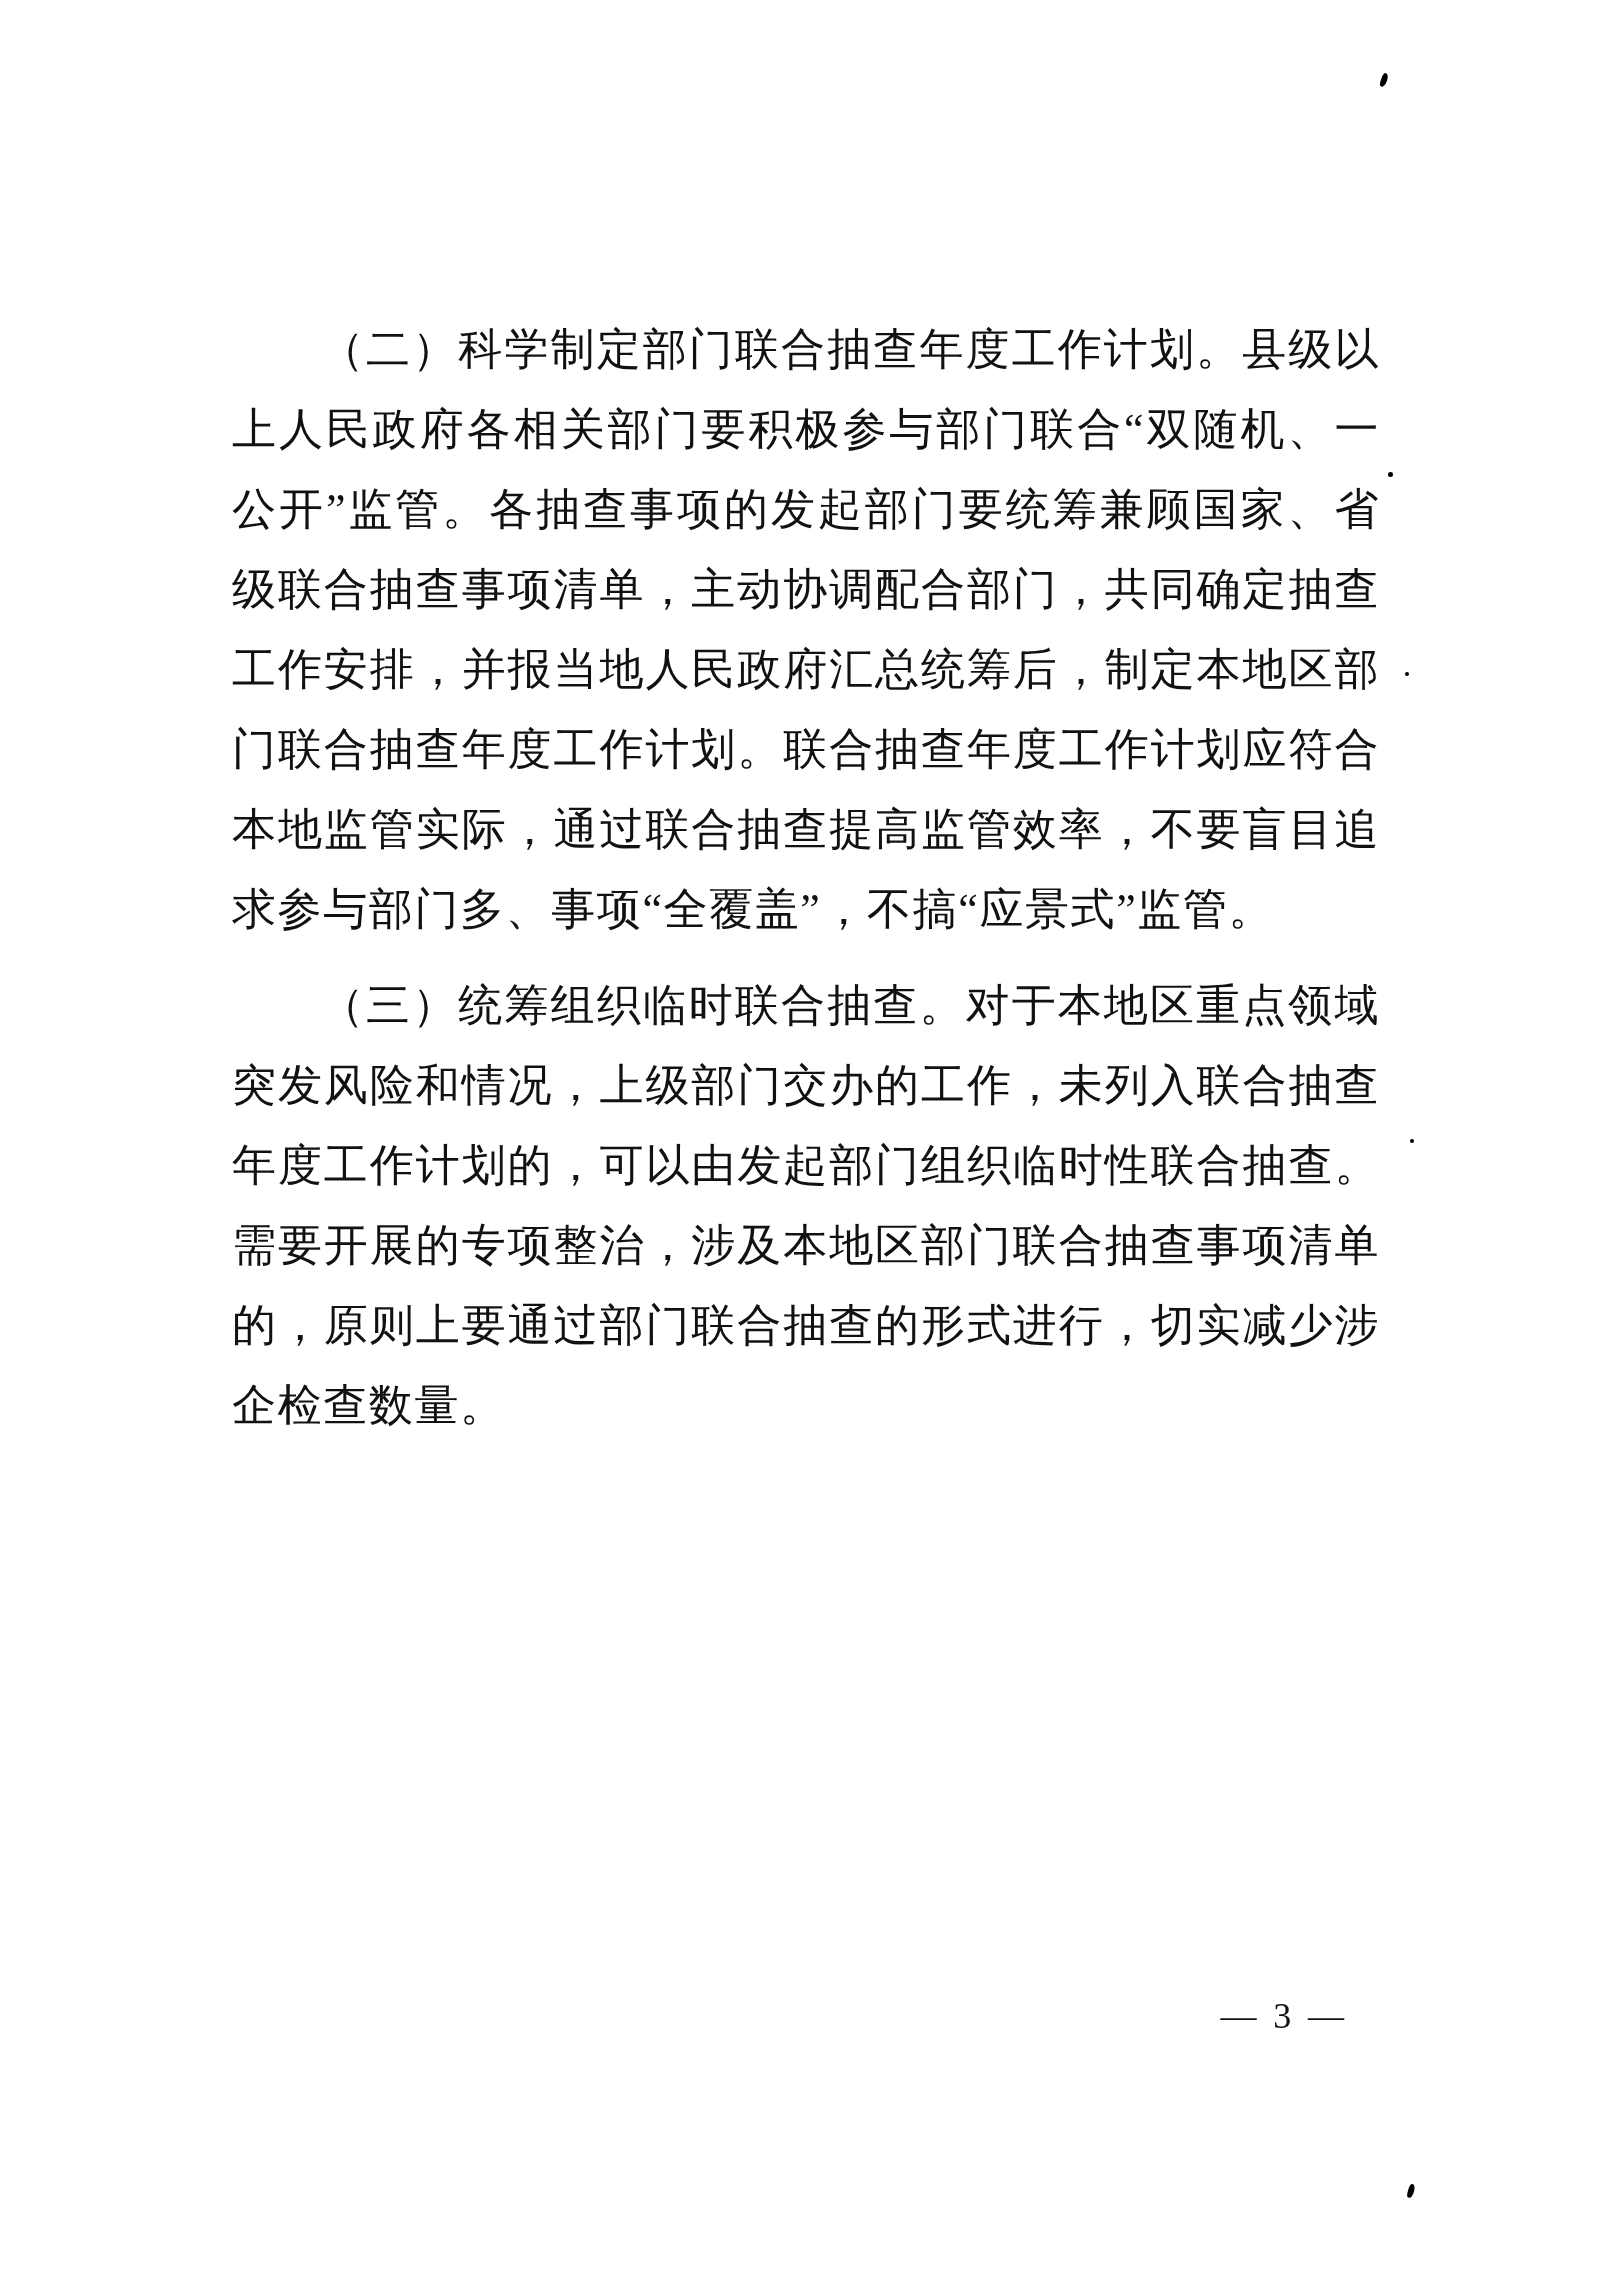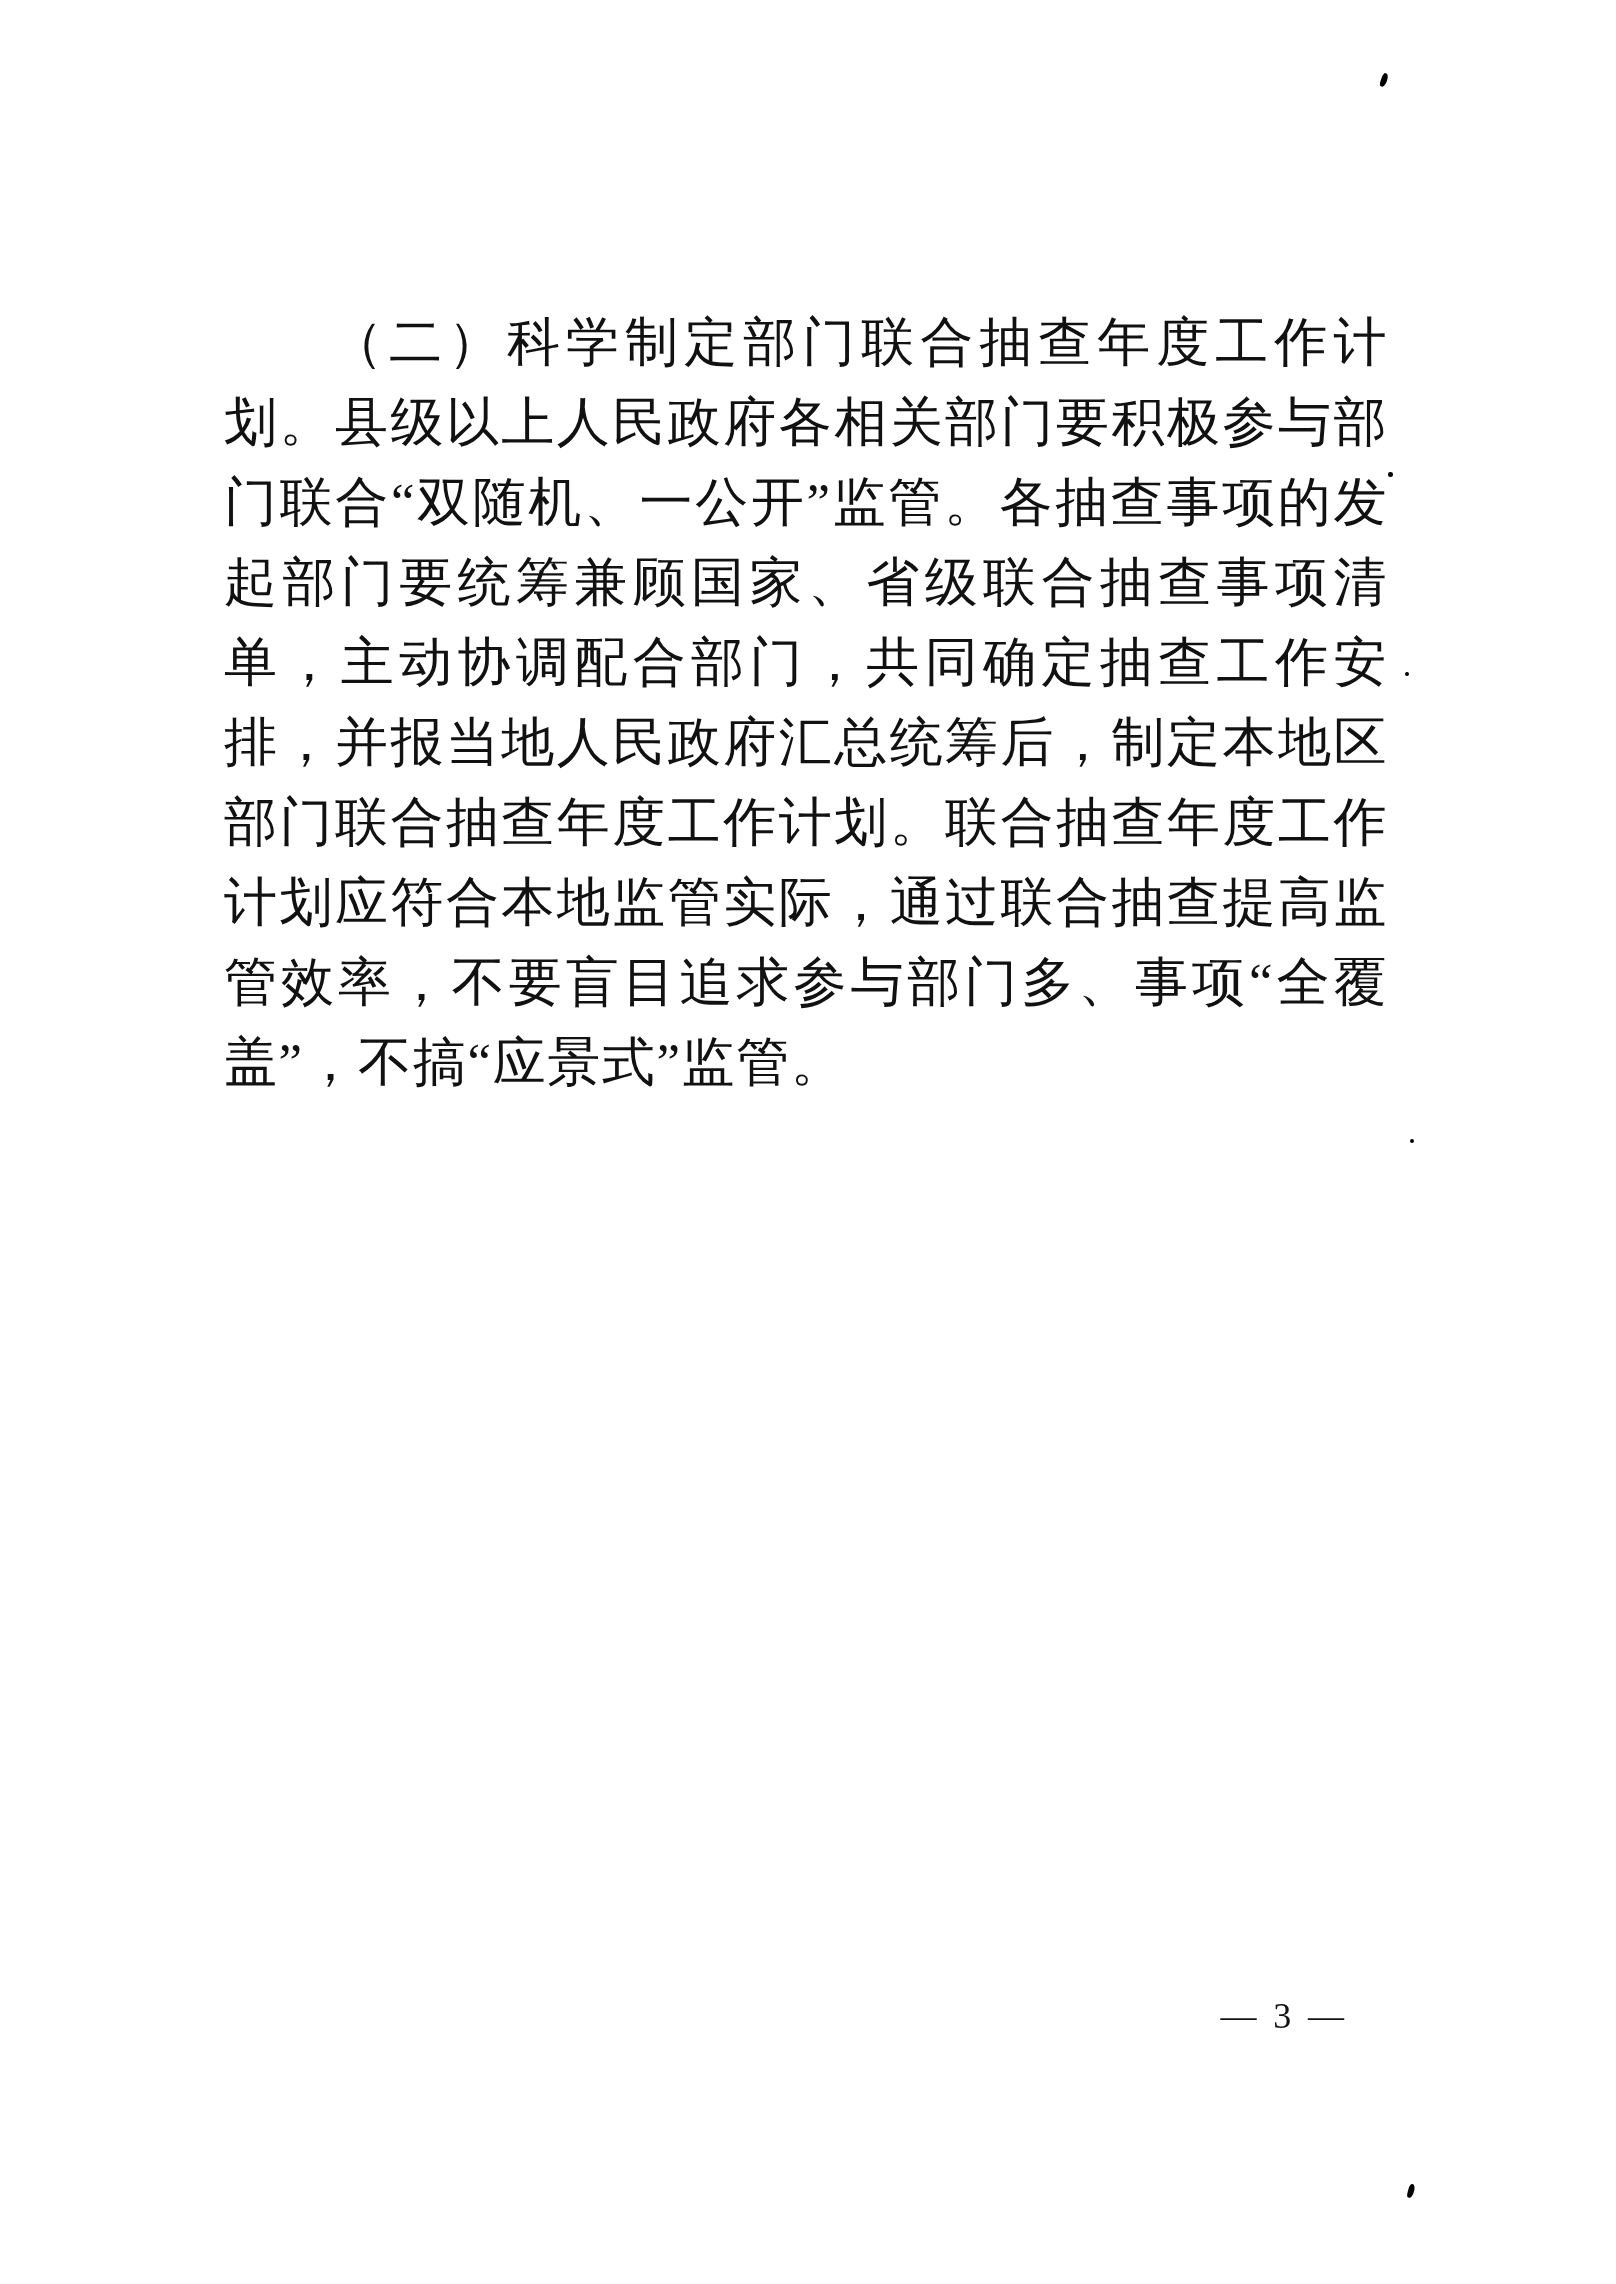--- a/index.html
+++ b/index.html
@@ -15,23 +15,23 @@
     overflow: hidden;
     font-family: "Liberation Serif", serif;
   }
   .content {
     position: absolute;
     top: 294px;
     left: 216px;
     width: 1180px;
   }
   .content p {
-    margin: 8px;
+    margin: 16px;
     padding: 0;
-    font-size: 53px;
+    font-size: 44px;
     line-height: 80px;
     letter-spacing: 1.6px;
     color: #111111;
     text-align: justify;
     text-justify: inter-ideograph;
     text-indent: 2em;
     font-weight: 500;
   }
   .page-number {
     position: absolute;
@@ -66,20 +66,21 @@
   .speck-1 { left: 1388px; top: 472px;  width: 4.6px; height: 4.6px; border-radius: 50%; }
   .speck-2 { left: 1405px; top: 672px; width: 3.9px; height: 3.9px; border-radius: 50%; }
   .speck-3 { left: 1410px; top: 1139px; width: 3.9px; height: 3.9px; border-radius: 50%; }
 </style>
 </head>
 <body>
 
 <div class="page">
   <div class="content">
     <p>（二）科学制定部门联合抽查年度工作计划。县级以上人民政府各相关部门要积极参与部门联合“双随机、一公开”监管。各抽查事项的发起部门要统筹兼顾国家、省级联合抽查事项清单，主动协调配合部门，共同确定抽查工作安排，并报当地人民政府汇总统筹后，制定本地区部门联合抽查年度工作计划。联合抽查年度工作计划应符合本地监管实际，通过联合抽查提高监管效率，不要盲目追求参与部门多、事项“全覆盖”，不搞“应景式”监管。</p>
+    <p>（三）统筹组织临时联合抽查。对于本地区重点领域突发风险和情况，上级部门交办的工作，未列入联合抽查年度工作计划的，可以由发起部门组织临时性联合抽查。需要开展的专项整治，涉及本地区部门联合抽查事项清单的，原则上要通过部门联合抽查的形式进行，切实减少涉企检查数量。</p>
   </div>
 
   <div class="page-number">— 3 —</div>
 
   <div class="mark mark-comma-top"></div>
   <div class="mark speck-1"></div>
   <div class="mark speck-2"></div>
   <div class="mark speck-3"></div>
   <div class="mark mark-comma-bottom"></div>
 </div>

